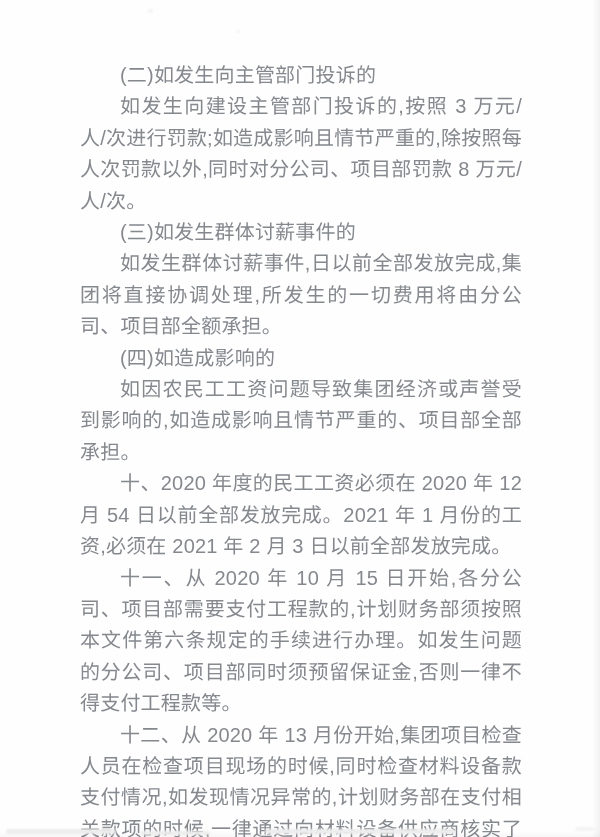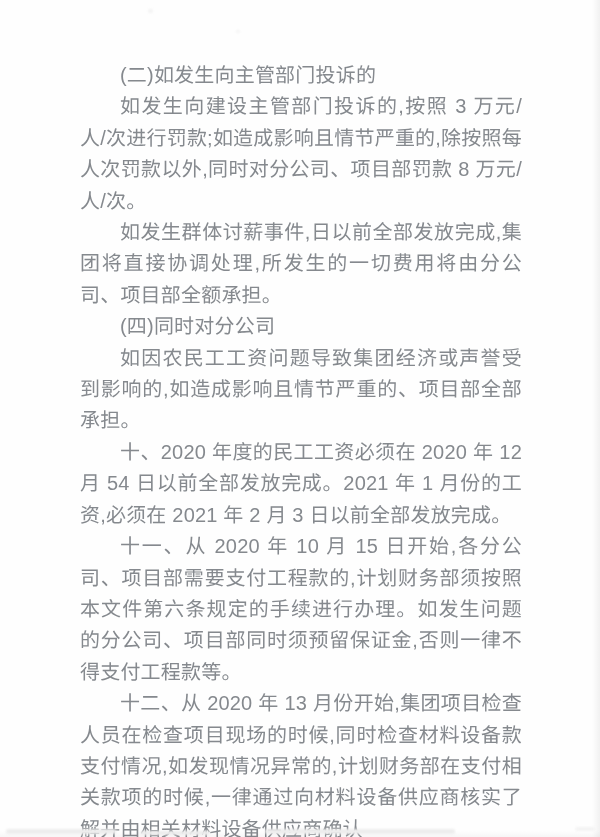--- a/index.html
+++ b/index.html
@@ -71,22 +71,23 @@
   .speck-2 { left: 236px; top: 30px; width: 4px; height: 3px; }
 </style>
 </head>
 <body>
 
 <div class="page">
 
   <div class="content">
     <p class="para heading">(二)如发生向主管部门投诉的</p>
     <p class="para">如发生向建设主管部门投诉的,按照 3 万元/人/次进行罚款;如造成影响且情节严重的,除按照每人次罚款以外,同时对分公司、项目部罚款 8 万元/人/次。</p>
+    <p class="para heading">(三)如发生群体讨薪事件的</p>
     <p class="para">如发生群体讨薪事件,日以前全部发放完成,集团将直接协调处理,所发生的一切费用将由分公司、项目部全额承担。</p>
-    <p class="para heading">(四)同时对分公司</p>
+    <p class="para heading">(四)如造成影响的</p>
     <p class="para">如因农民工工资问题导致集团经济或声誉受到影响的,如造成影响且情节严重的、项目部全部承担。</p>
     <p class="para">十、2020 年度的民工工资必须在 2020 年 12 月 54 日以前全部发放完成。2021 年 1 月份的工资,必须在 2021 年 2 月 3 日以前全部发放完成。</p>
     <p class="para">十一、从 2020 年 10 月 15 日开始,各分公司、项目部需要支付工程款的,计划财务部须按照本文件第六条规定的手续进行办理。如发生问题的分公司、项目部同时须预留保证金,否则一律不得支付工程款等。</p>
     <p class="para">十二、从 2020 年 13 月份开始,集团项目检查人员在检查项目现场的时候,同时检查材料设备款支付情况,如发现情况异常的,计划财务部在支付相关款项的时候,一律通过向材料设备供应商核实了解并由相关材料设备供应商确认</p>
   </div>
 
   <div class="edge-shade-right"></div>
   <div class="edge-shade-bottom"></div>
 
   <div class="smudge smudge-1"></div>

